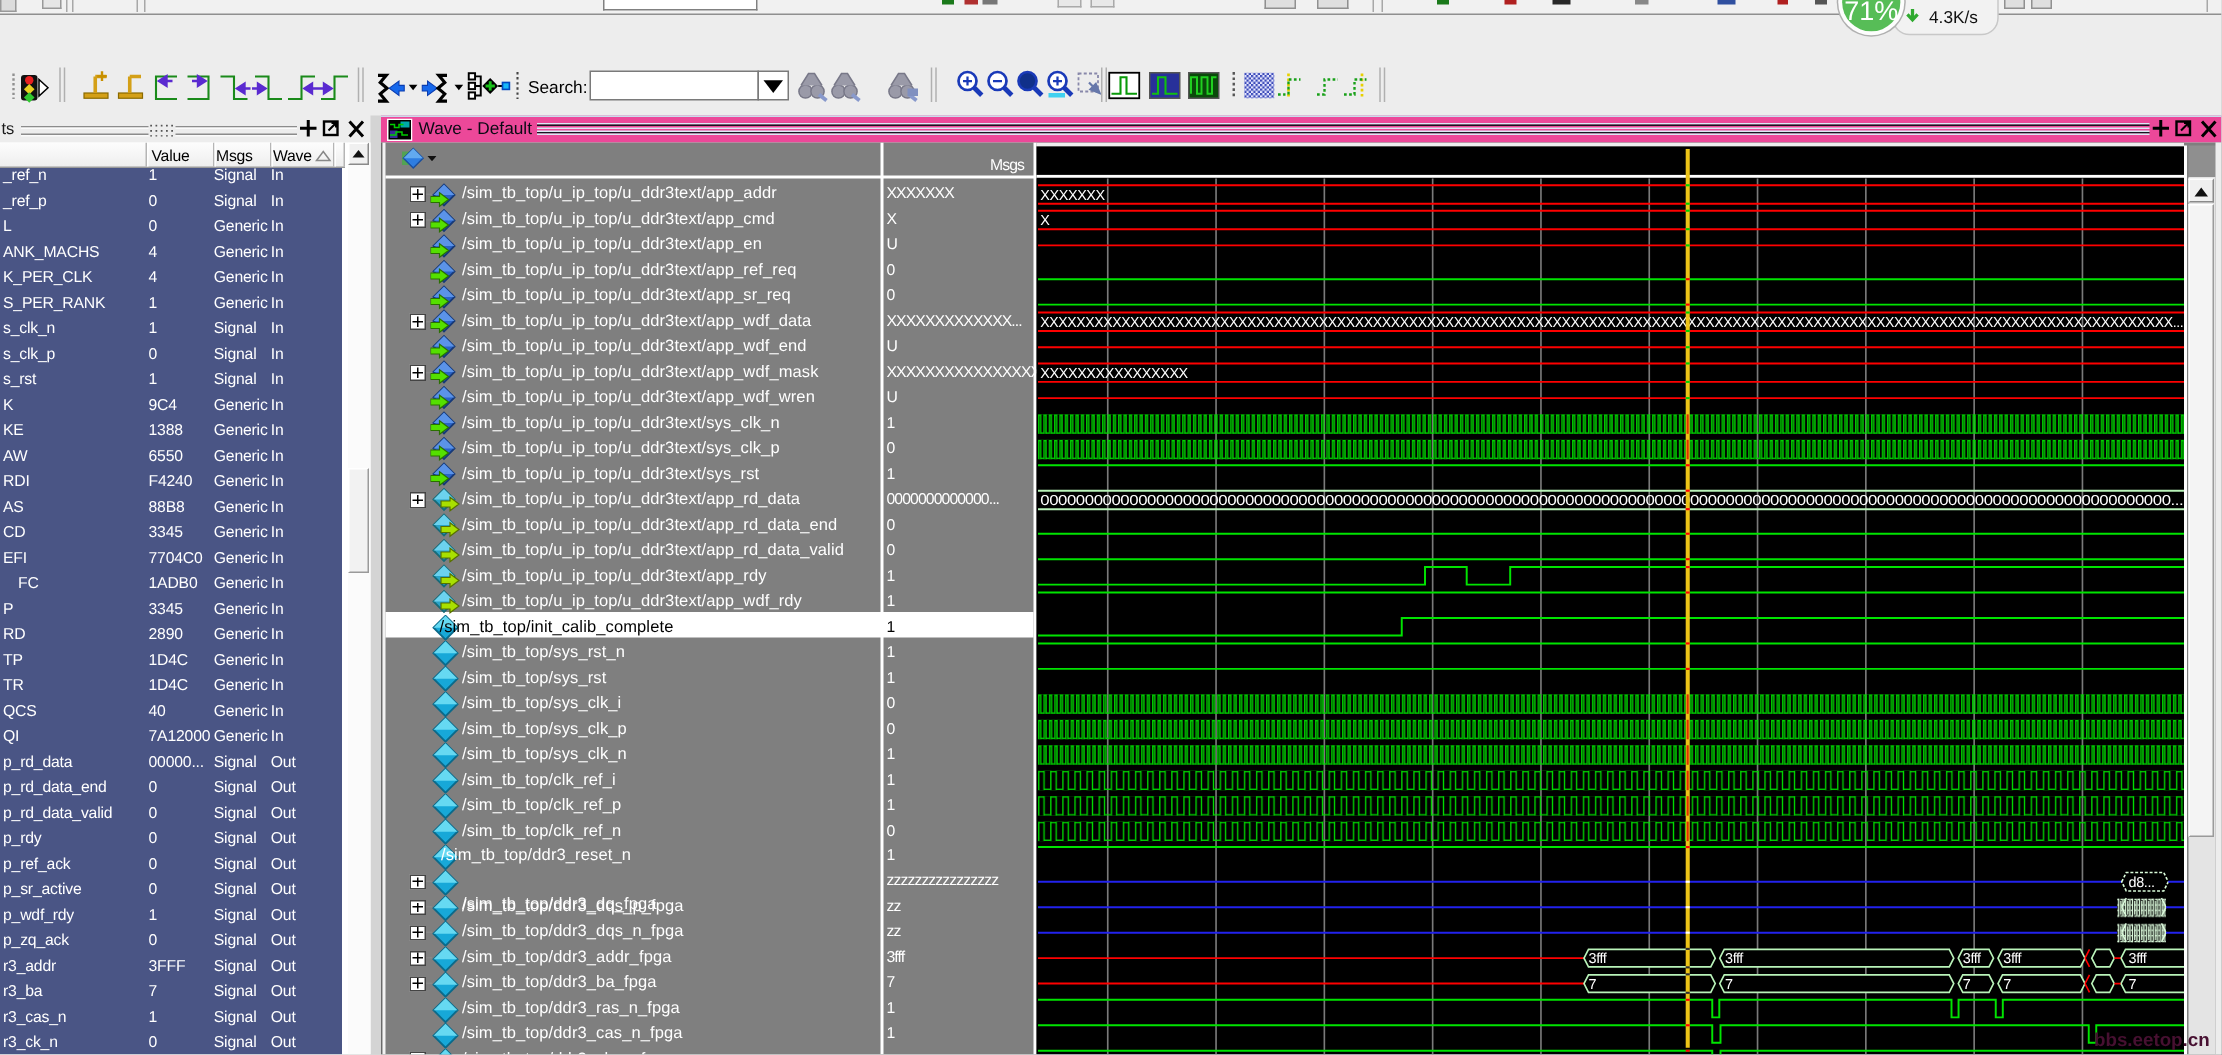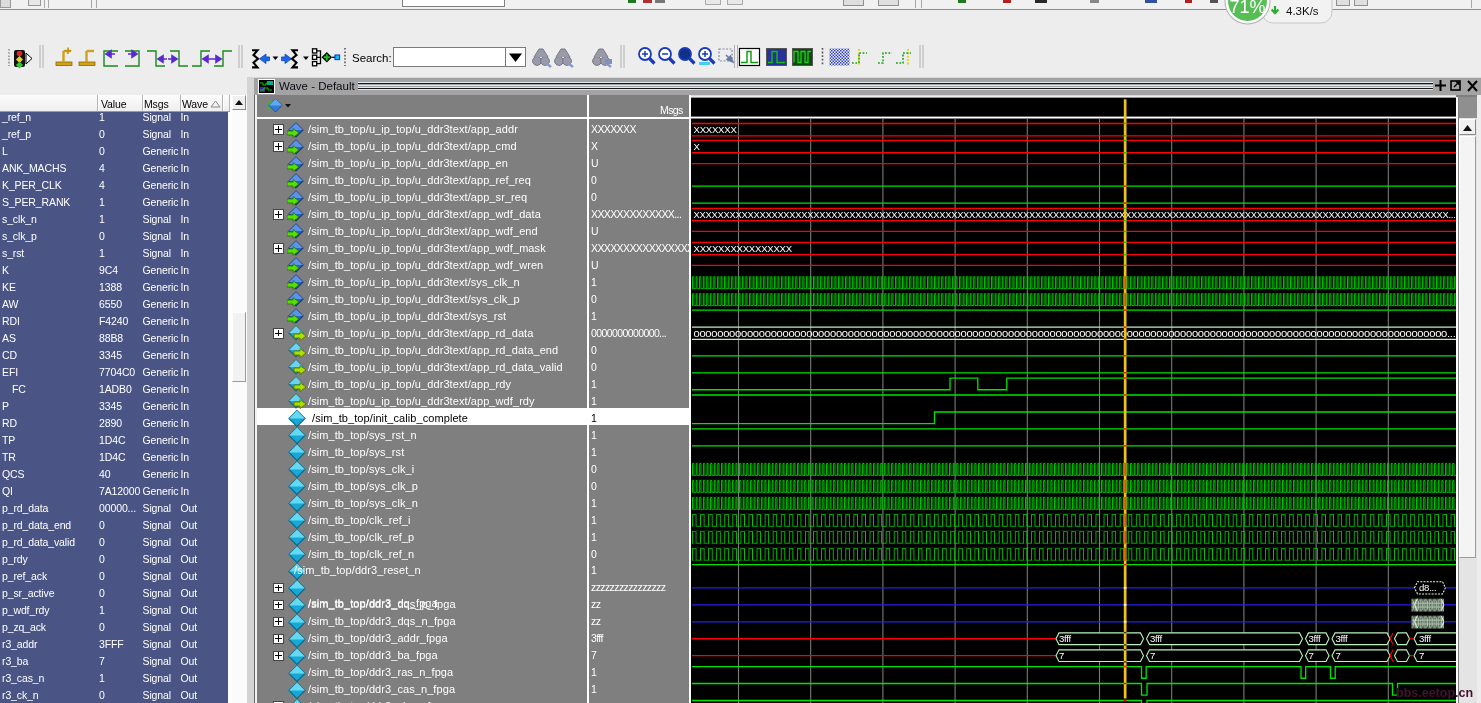--- a/index.html
+++ b/index.html
@@ -156,22 +156,36 @@
         </g>
         <g>
           <path d="M878 22 h5 v-10 h9" stroke="#18a018" stroke-width="1.6" fill="none" stroke-dasharray="1.8 1.6"></path>
         </g>
         <g>
           <line x1="908" y1="8" x2="908" y2="25" stroke="#e8d000" stroke-width="1.8" stroke-dasharray="1.8 1.6"></line>
 <path d="M896 22 h7 v-10 h8" stroke="#18a018" stroke-width="1.6" fill="none" stroke-dasharray="1.8 1.6"></path>
         </g>
         <path d="M920 4 V27 M923 4 V27" stroke="#b0b0b0" stroke-width="1"></path>
       </svg></div>
+    <div class="abs" style="left:0;top:77px;width:247px;height:18px;background:#ededed">
+      <span class="abs" style="left:1px;top:3px;font-size:11px;color:#1a1a1a">ts</span>
+      <div class="abs" style="left:14px;top:6.5px;width:184px;height:1px;background:#8c8c8c"></div>
+      <div class="abs" style="left:14px;top:7.5px;width:184px;height:1px;background:#fbfbfb"></div>
+      <div class="abs" style="left:14px;top:11.5px;width:184px;height:1px;background:#8c8c8c"></div>
+      <div class="abs" style="left:14px;top:12.5px;width:184px;height:1px;background:#fbfbfb"></div>
+      <div class="abs" style="left:99px;top:5px;width:18px;height:9px;background:#ededed;background-image:radial-gradient(#555 0.8px, transparent 0.9px);background-size:3.5px 3.5px"></div>
+      <svg class="abs" style="left:200px;top:2px" width="46" height="14" viewBox="0 0 46 14">
+<path d="M5.5 1 V12 M0 6.5 H11" stroke="#000" stroke-width="2"></path>
+<rect x="16" y="2" width="9" height="9" fill="none" stroke="#000" stroke-width="1.6"></rect>
+<path d="M19 8 L24 3 M21 3 H24 V6" stroke="#000" stroke-width="1.4" fill="none"></path>
+<path d="M33 2 L42 12 M42 2 L33 12" stroke="#000" stroke-width="2"></path>
+</svg>
+    </div>
     <div class="abs" style="left:247px;top:77px;width:7px;height:626px;background:#d4d4d4"></div>
-    <div class="abs" style="left:254px;top:77px;width:1227px;height:18px;background:#a3a3a3">
+    <div class="abs" style="left:254px;top:77px;width:1227px;height:18px;background:#ec4899">
       <div class="abs" style="left:0;top:0;width:1227px;height:1px;background:#c9dcec"></div>
       <svg class="abs" style="left:4px;top:1.5px" width="17" height="15" viewBox="0 0 17 15">
 <rect x="0" y="0" width="17" height="15" fill="#fff"></rect>
 <rect x="1" y="1" width="15" height="13" fill="#000"></rect>
 <rect x="2" y="8" width="5" height="5" fill="#3a2a9a"></rect>
 <rect x="9" y="2" width="6" height="4" fill="#0aa"></rect>
 <path d="M2 4 h3 v2 h3 v-2 h3 M2 11 h4 v-2 h4 v2 h4" stroke="#0c0" stroke-width="1" fill="none"></path>
 </svg>
       <span class="abs" style="left:25px;top:3px;font-size:11.5px;color:#0a0a14">Wave - Default</span>
       <div class="abs" style="left:104px;top:5.2px;width:1075px;height:1.1px;background:#dbe9f5"></div>
@@ -504,21 +518,21 @@
 <path d="M2 8 L9 1 L16 8 L9 15 Z" fill="#2aa3c8" stroke="#176a78" stroke-width="1.2"></path>
 <path d="M2 8 L9 1 L16 8 Z" fill="#6cd2ee"></path>
 <path d="M8 10.5 h6 v-2.5 l6 4.5 -6 4.5 v-2.5 h-6 z" fill="#a8e000" stroke="#587000" stroke-width="0.8" transform="translate(-1,-1.5)"></path>
 </svg>
       <span class="wname" style="left:54px;top:299.7px;color:#fff">/sim_tb_top/u_ip_top/u_ddr3text/app_wdf_rdy</span>
       <span class="wmsg" style="left:337px;top:299.7px;color:#fff">1</span>
       <svg class="abs" style="left:33px;top:315.1px" width="22" height="17" viewBox="0 0 22 17">
 <path d="M2 8.5 L10 0.5 L18 8.5 L10 16.5 Z" fill="#17a8d8" stroke="#0b6a8a" stroke-width="1.2"></path>
 <path d="M2 8.5 L10 0.5 L18 8.5 Z" fill="#66d9f2"></path>
 </svg>
-      <span class="wname" style="left:58px;top:316.7px;color:#000">/sim_tb_top/init_calib_complete</span>
+      <span class="wname" style="left:39px;top:316.7px;color:#000">/sim_tb_top/init_calib_complete</span>
       <span class="wmsg" style="left:337px;top:316.7px;color:#000">1</span>
       <svg class="abs" style="left:33px;top:332.1px" width="22" height="17" viewBox="0 0 22 17">
 <path d="M2 8.5 L10 0.5 L18 8.5 L10 16.5 Z" fill="#17a8d8" stroke="#0b6a8a" stroke-width="1.2"></path>
 <path d="M2 8.5 L10 0.5 L18 8.5 Z" fill="#66d9f2"></path>
 </svg>
       <span class="wname" style="left:54px;top:333.7px;color:#fff">/sim_tb_top/sys_rst_n</span>
       <span class="wmsg" style="left:337px;top:333.7px;color:#fff">1</span>
       <svg class="abs" style="left:33px;top:349.0px" width="22" height="17" viewBox="0 0 22 17">
 <path d="M2 8.5 L10 0.5 L18 8.5 L10 16.5 Z" fill="#17a8d8" stroke="#0b6a8a" stroke-width="1.2"></path>
 <path d="M2 8.5 L10 0.5 L18 8.5 Z" fill="#66d9f2"></path>

